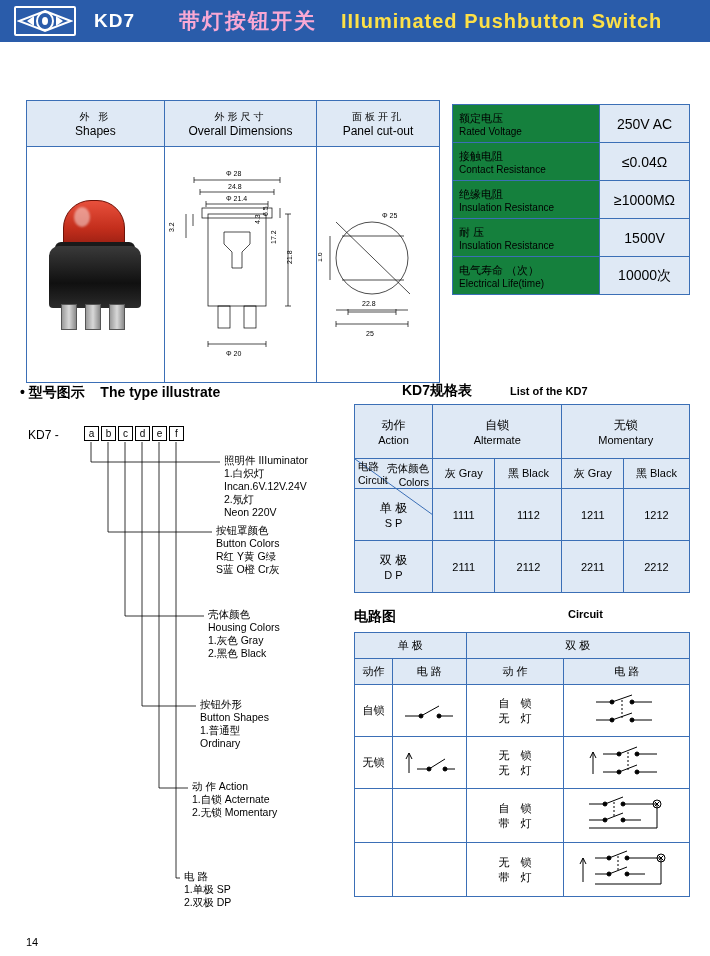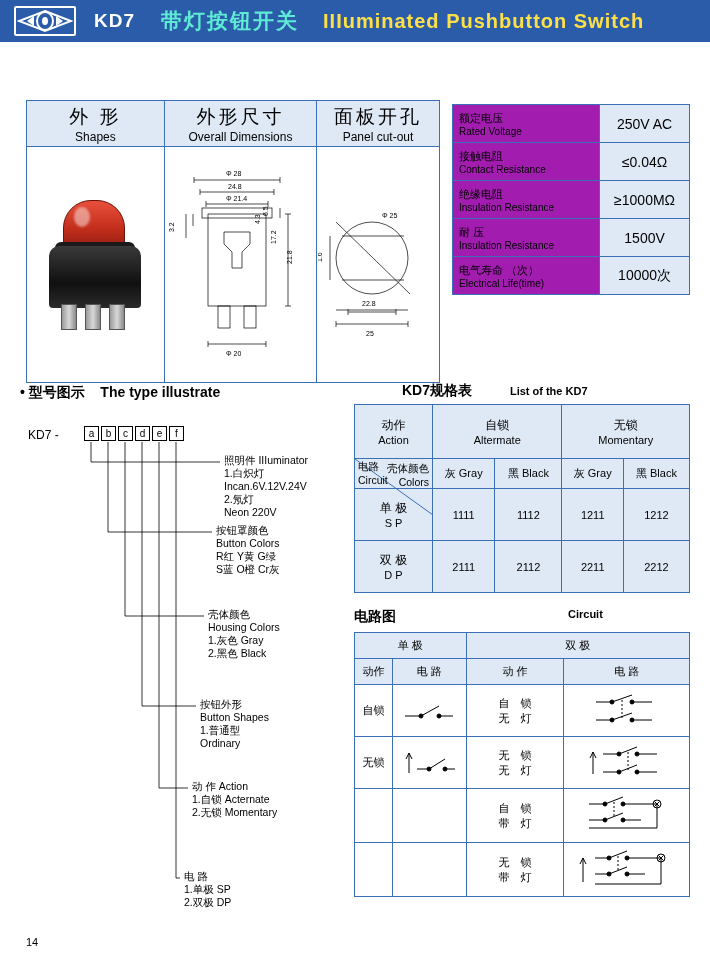--- a/index.html
+++ b/index.html
@@ -23,22 +23,22 @@
     border: 2px solid #fff; border-radius: 2px;
     display: flex; align-items: center; justify-content: center;
     position: relative; background: #2a5caa;
   }
   .logo-box svg { display: block; }
   .hdr-model {
     color: #fff; font-size: 19px; font-weight: bold;
     margin-left: 18px; letter-spacing: 1px;
   }
   .hdr-cn {
-    color: #5eead4; font-size: 21px; font-weight: bold;
-    margin-left: 26px; letter-spacing: 2px;
+    color: #f9a8d4; font-size: 21px; font-weight: bold;
+    margin-left: 44px; letter-spacing: 2px;
   }
   .hdr-en {
     color: #fde047; font-size: 20px; font-weight: bold;
     margin-left: 24px; letter-spacing: 1px;
   }
 
   
   table { border-collapse: collapse; }
   .tbl td, .tbl th {
     border: 1px solid #3b6fb6;
@@ -48,21 +48,21 @@
   .en { font-size: 11px; }
 
   
   .shapes-tbl {
     position: absolute; left: 26px; top: 100px; width: 414px;
   }
   .shapes-tbl td { border: 1px solid #3b6fb6; }
   .shapes-hd {
     height: 46px; background: #dfe9f5;
   }
-  .shapes-hd .l1 { font-size: 19px; letter-spacing: 3px; }
+  .shapes-hd .l1 { font-size: 10px; letter-spacing: 3px; }
   .shapes-hd .l2 { font-size: 12px; }
   .shapes-body { height: 236px; background: #fff; }
 
   
   .btn-photo { position: relative; width: 120px; height: 150px; margin: 0 auto; }
   .btn-cap {
     position: absolute; left: 28px; top: 10px; width: 62px; height: 52px;
     background: linear-gradient(180deg,#e8503c 0%, #c32e1c 55%, #8e1b10 100%);
     border-radius: 28px 28px 6px 6px;
     border: 1px solid #6d1208;
@@ -99,21 +99,21 @@
   .cut-wrap svg { position: absolute; left: 0; top: 0; }
 
   
   .specs-title {
     position: absolute; left: 452px; top: 80px;
     font-size: 14px; font-weight: bold;
   }
   .specs-title .en { font-size: 14px; font-weight: bold; }
   .specs-tbl { position: absolute; left: 452px; top: 104px; width: 238px; }
   .specs-tbl td { border: 1px solid #3b6fb6; padding: 3px 6px; height: 38px; }
-  .specs-tbl td.name { width: 148px; text-align: left; background: #a21caf; }
+  .specs-tbl td.name { width: 148px; text-align: left; background: #15803d; }
   .specs-tbl td.val  { width: 90px; text-align: center; background: #dfe9f5; font-size: 14px; }
   .specs-tbl .n-cn { font-size: 11px; display: block; }
   .specs-tbl .n-en { font-size: 10px; display: block; }
 
   
   .type-title {
     position: absolute; left: 20px; top: 384px; font-size: 14px; font-weight: bold;
   }
   .type-title .dot { color: #000; }
   .type-area { position: absolute; left: 20px; top: 416px; width: 330px; height: 520px; }

